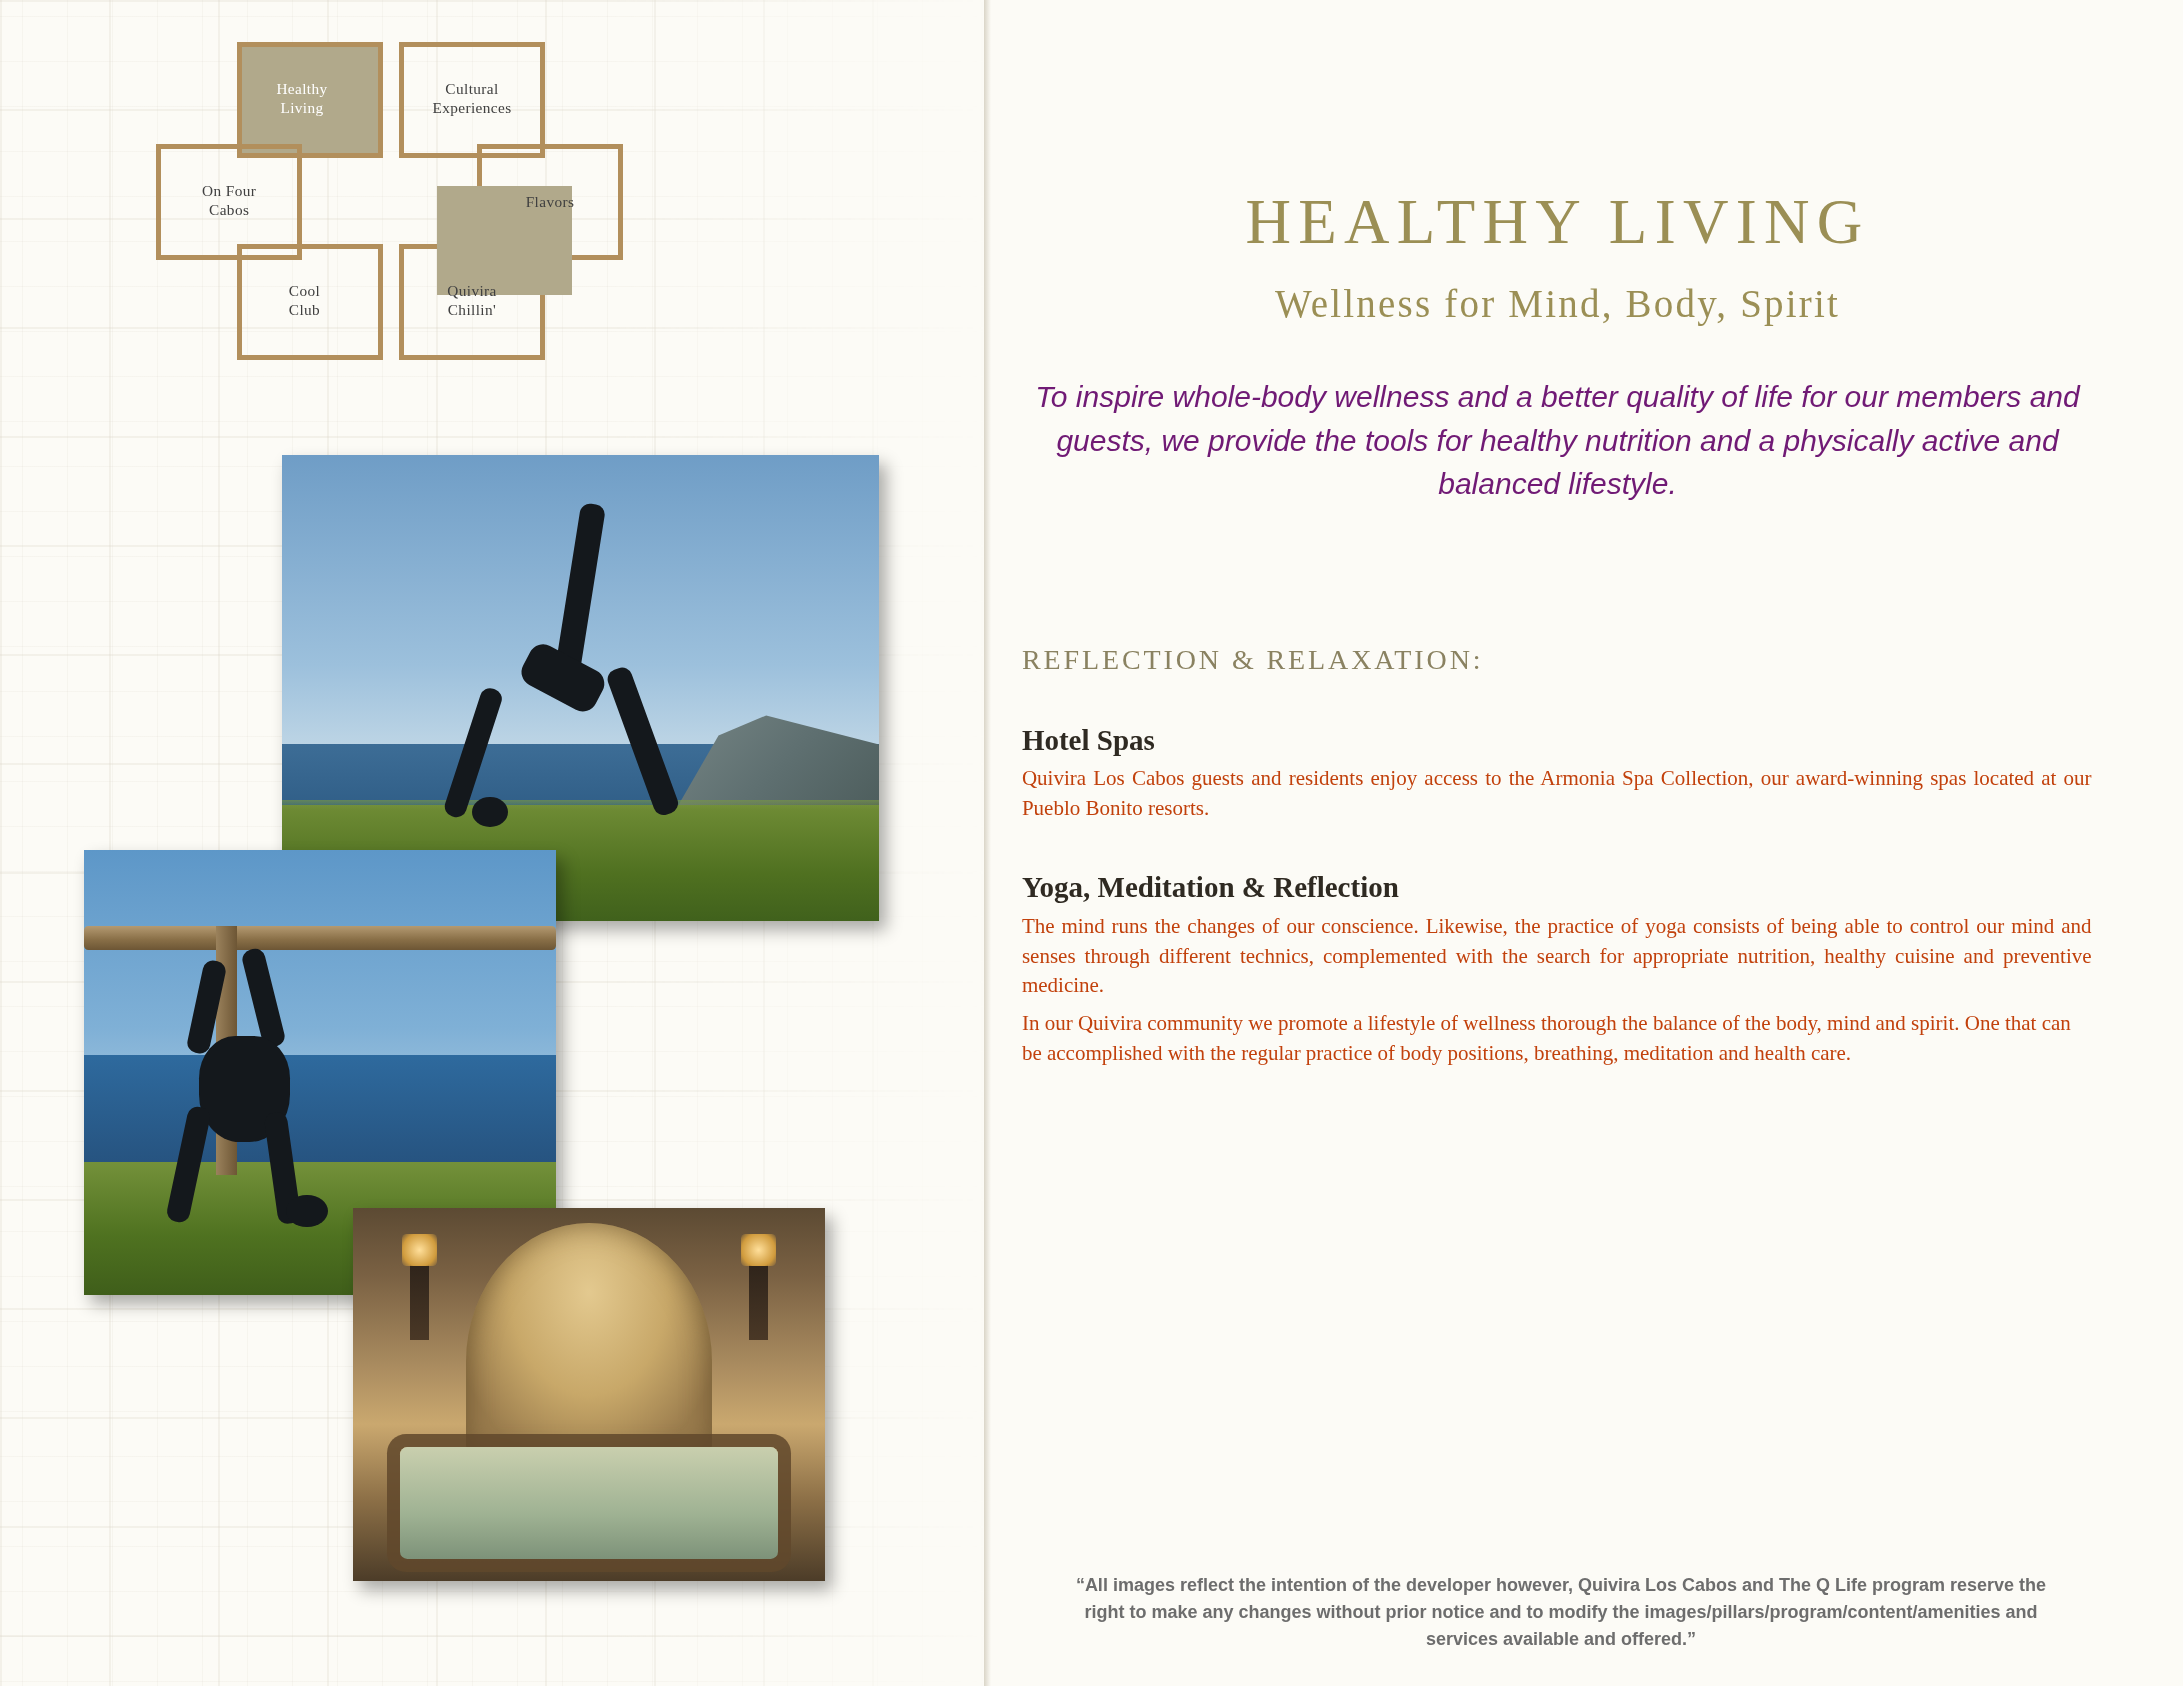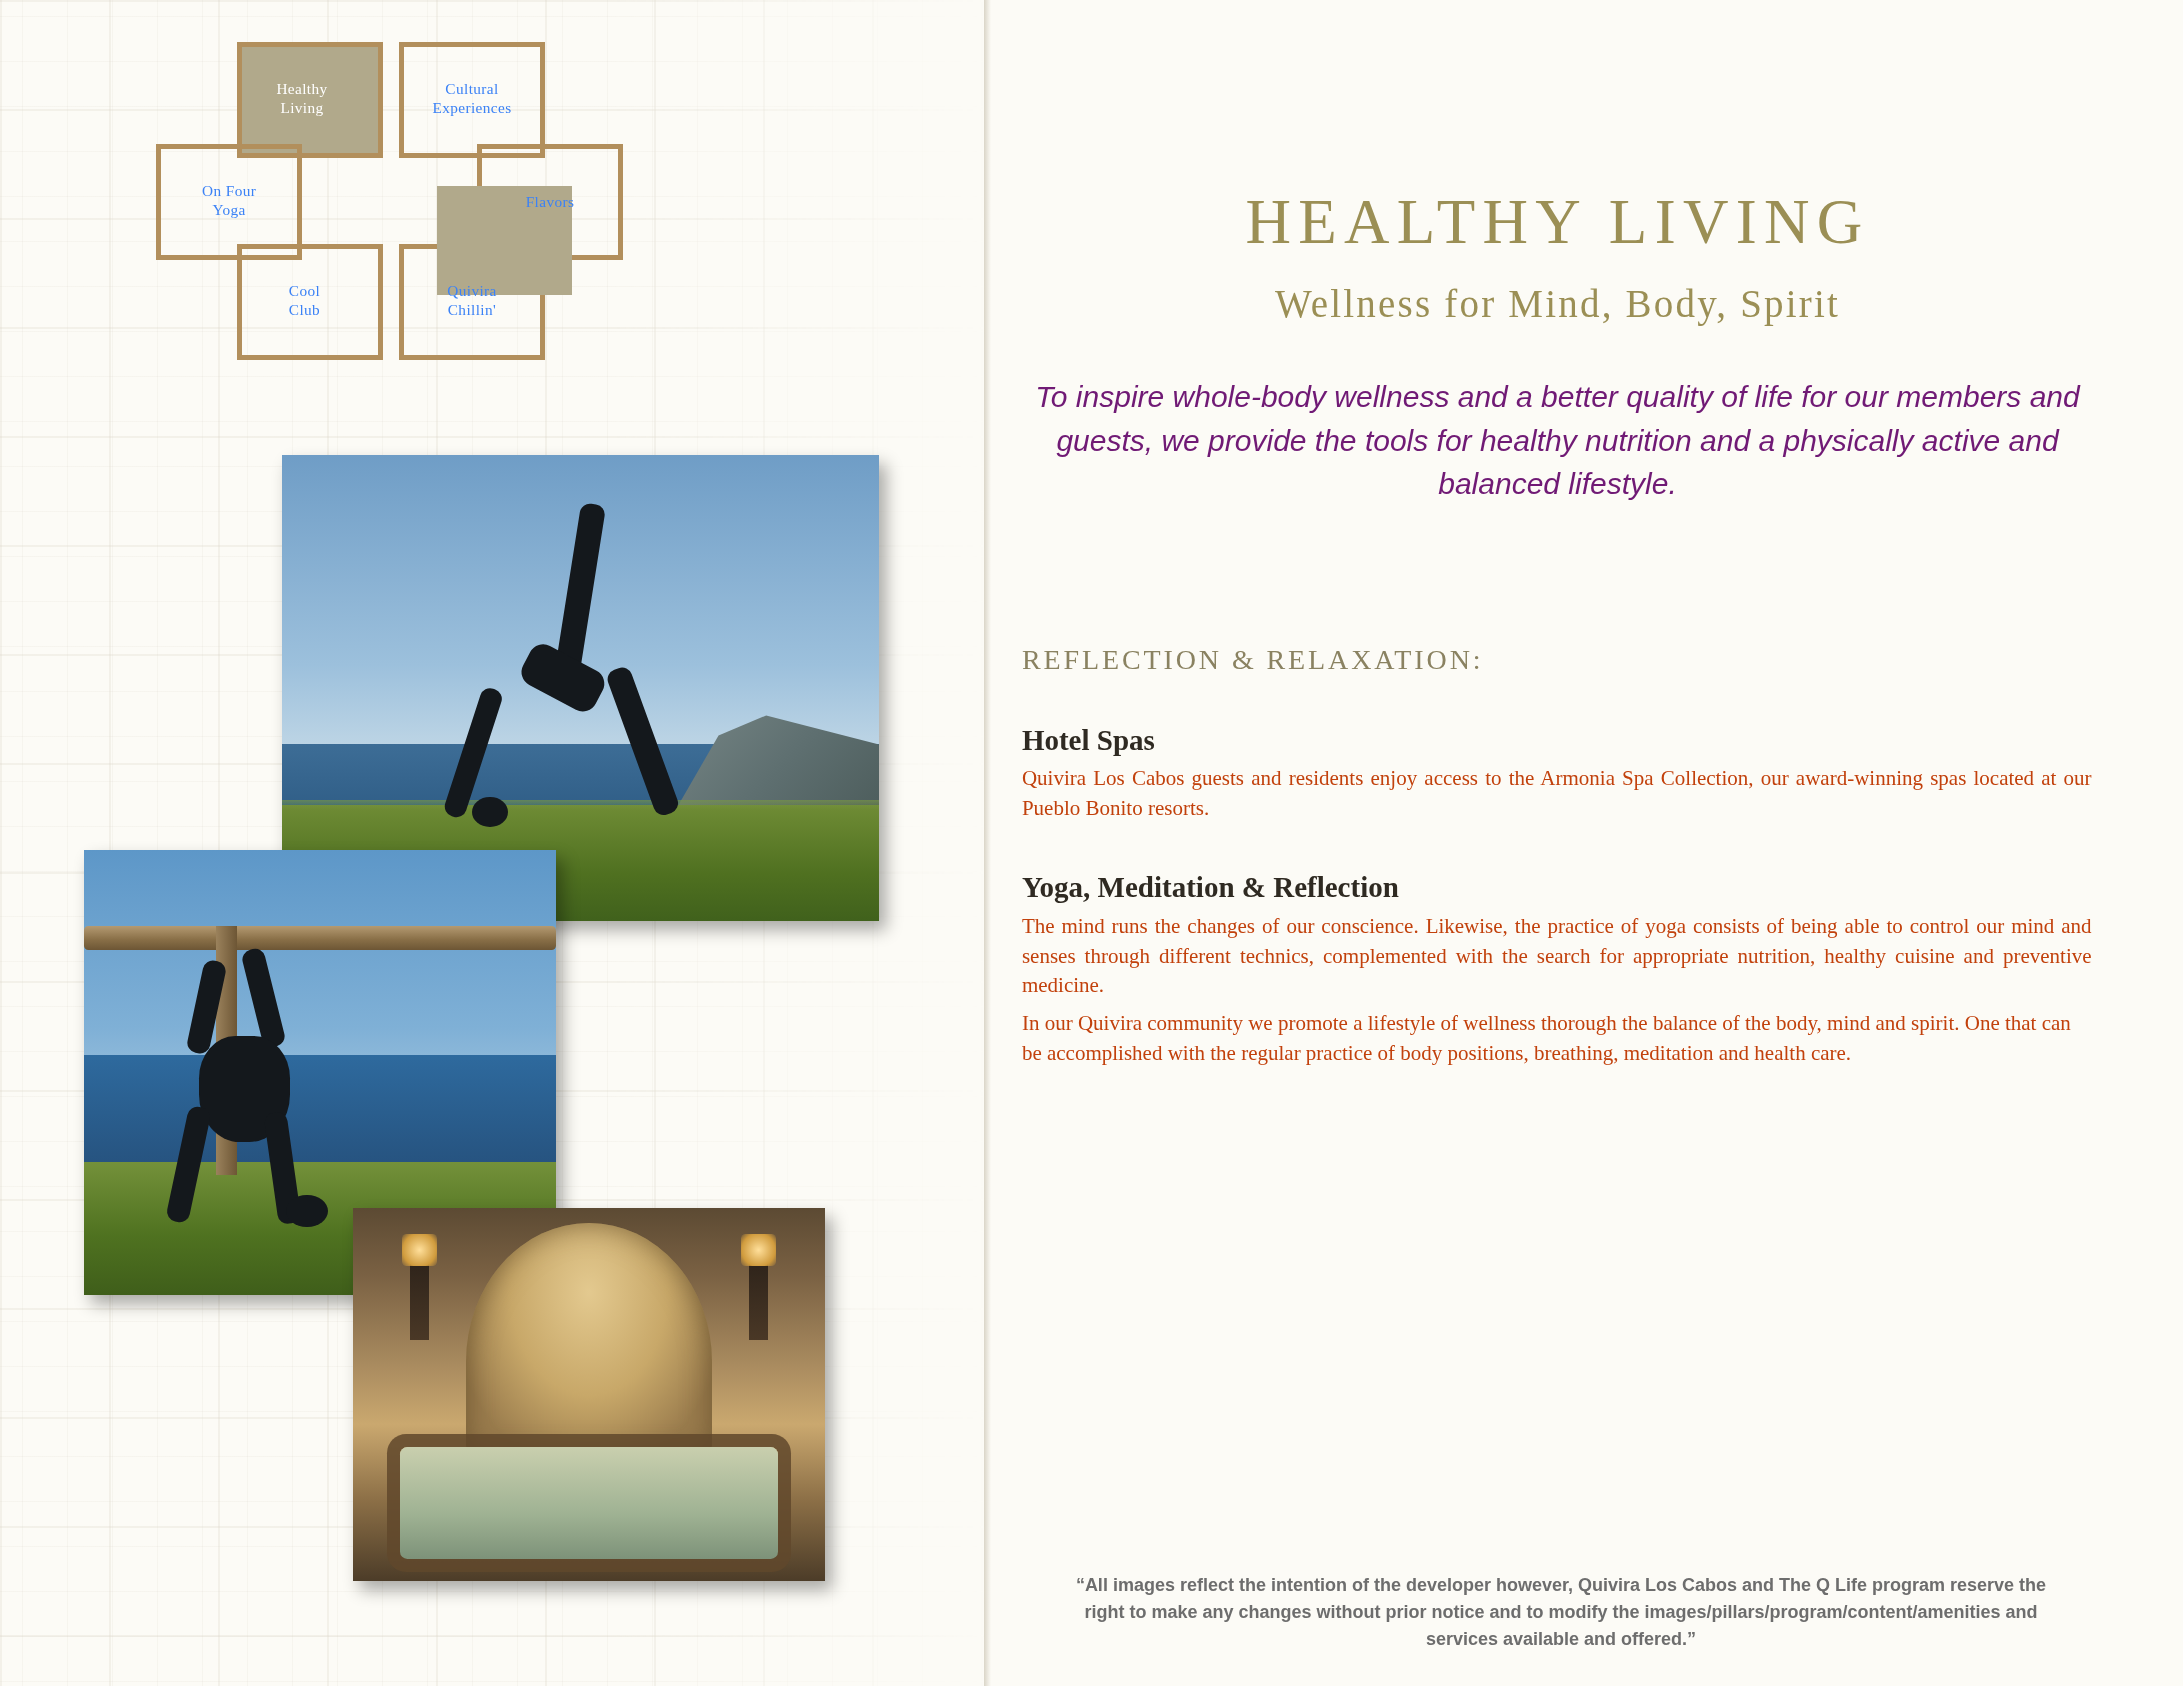--- a/index.html
+++ b/index.html
@@ -68,21 +68,21 @@
     width: 135px;
     height: 109px;
     background: #b1a98b;
   }
   .pill-label {
     position: absolute;
     text-align: center;
     font-family: "Liberation Serif", serif;
     font-size: 15.3px;
     letter-spacing: 0.4px;
-    color: #3b82f6;
+    color: #404040;
     line-height: 1.22;
   }
   .pill-label.on-dark { color: #ffffff; }
 
   
   .photo {
     position: absolute;
     box-shadow: 7.3px 8.7px 16px rgba(0,0,0,0.33);
     overflow: hidden;
   }
@@ -288,21 +288,21 @@
     <div class="pill-box" style="left:91px; top:202px; width:146px; height:116px;"></div>
     <div class="pill-box" style="left:253px; top:202px; width:146px; height:116px;"></div>
 
     <div class="pill-center"></div>
 
     <div class="pill-label on-dark" style="left:91px; top:38px; width:130px; white-space:pre-line;">Healthy
 Living</div>
     <div class="pill-label" style="left:253px; top:38px; width:146px; white-space:pre-line;">Cultural
 Experiences</div>
     <div class="pill-label" style="left:10.2px; top:140px; width:146px; white-space:pre-line;">On Four
-Yoga</div>
+Cabos</div>
     <div class="pill-label" style="left:331px; top:151px; width:146px; white-space:pre-line;">Flavors</div>
     <div class="pill-label" style="left:91px; top:240px; width:135px; white-space:pre-line;">Cool
 Club</div>
     <div class="pill-label" style="left:253px; top:240px; width:146px; white-space:pre-line;">Quivira
 Chillin'</div>
   </div>
 
   <div class="photo" id="photo-yoga-field">
     <div class="sky-field"></div>
     <div class="sea-field"></div>

